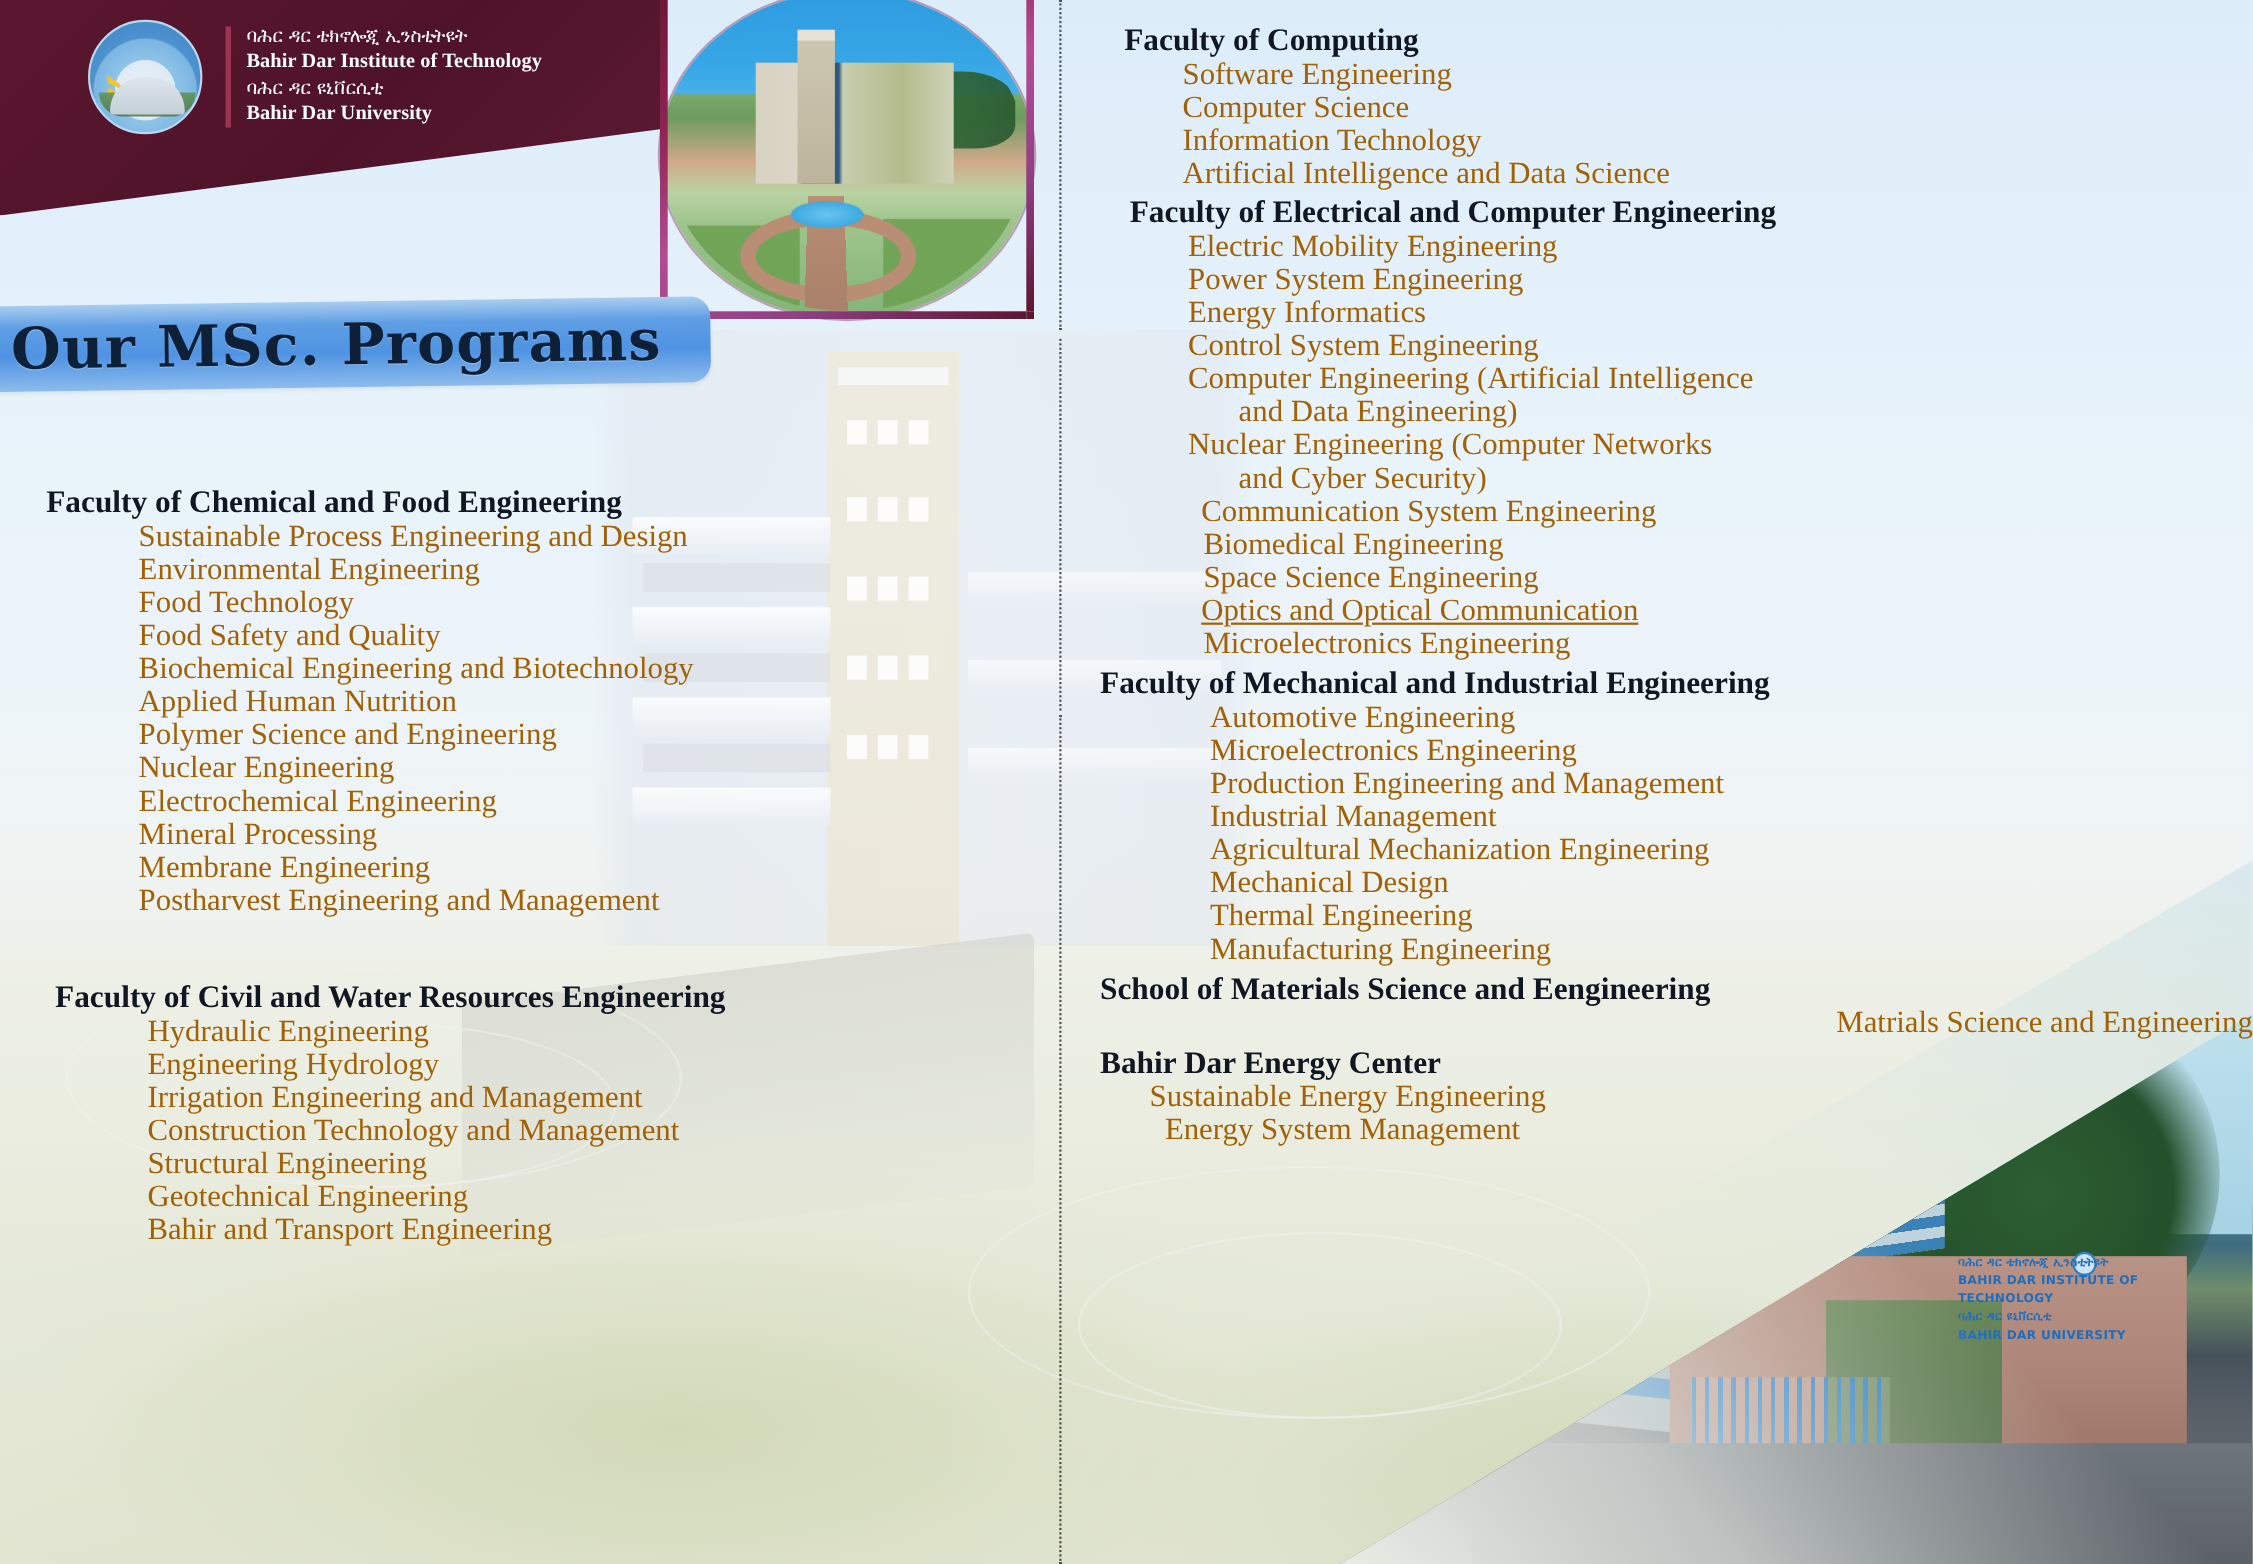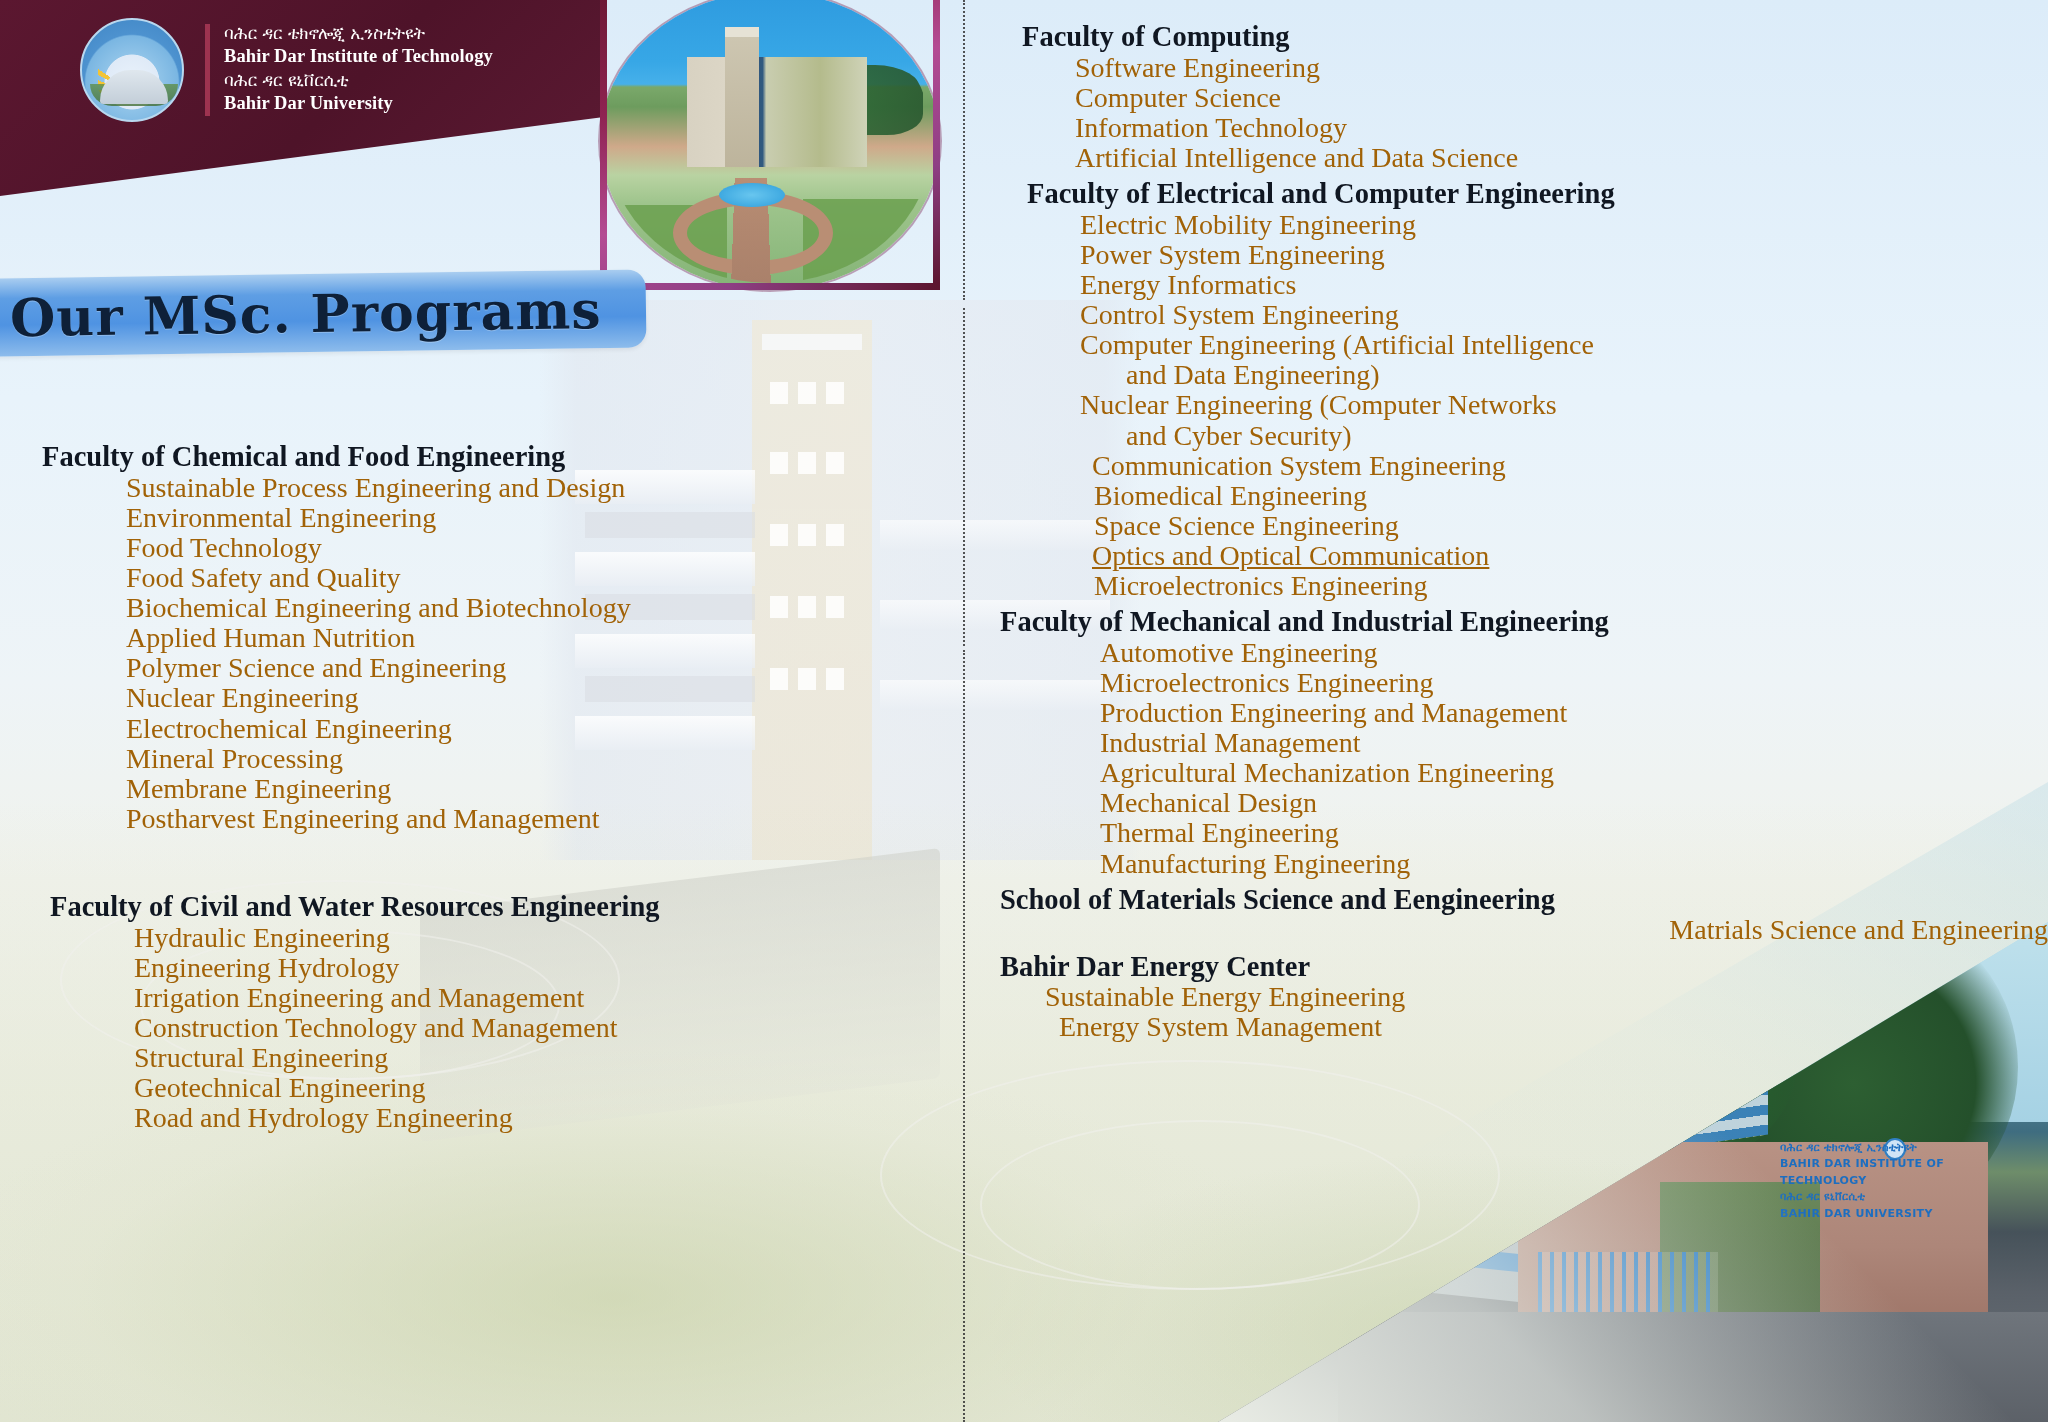--- a/index.html
+++ b/index.html
@@ -415,21 +415,21 @@
   <div style="padding-left:50px;">
     <div class="fac-head">Faculty of Civil and Water Resources Engineering</div>
   </div>
   <div style="padding-left:134px;">
     <div class="prog">Hydraulic Engineering</div>
     <div class="prog">Engineering Hydrology</div>
     <div class="prog">Irrigation Engineering and Management</div>
     <div class="prog">Construction Technology and Management</div>
     <div class="prog">Structural Engineering</div>
     <div class="prog">Geotechnical Engineering</div>
-    <div class="prog">Road and Hydrology Engineering</div>
+    <div class="prog">Bahir and Transport Engineering</div>
   </div>
 </div>
 
 <div class="col col-right">
 
   <div style="padding-left:47px;">
     <div class="fac-head" style="margin-top:0;">Faculty of Computing</div>
   </div>
   <div style="padding-left:100px;">
     <div class="prog">Software Engineering</div>

